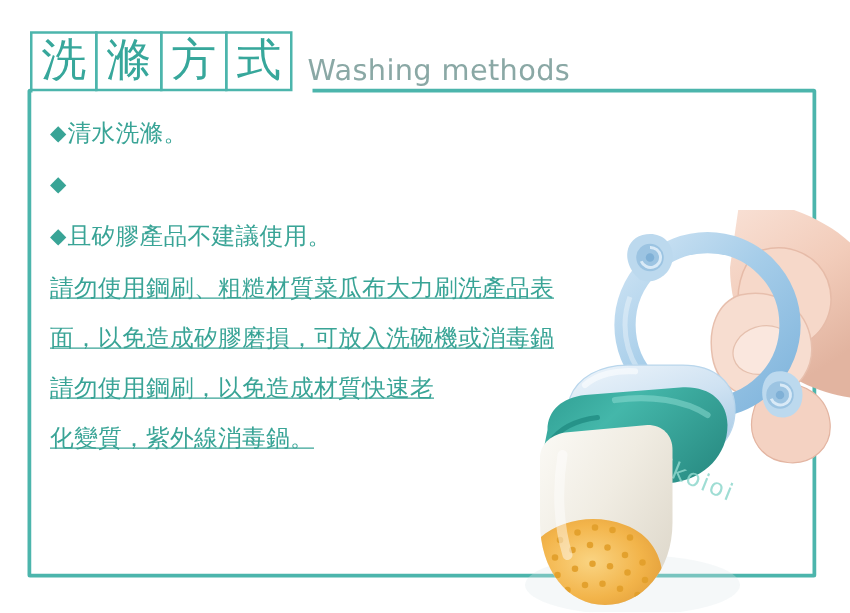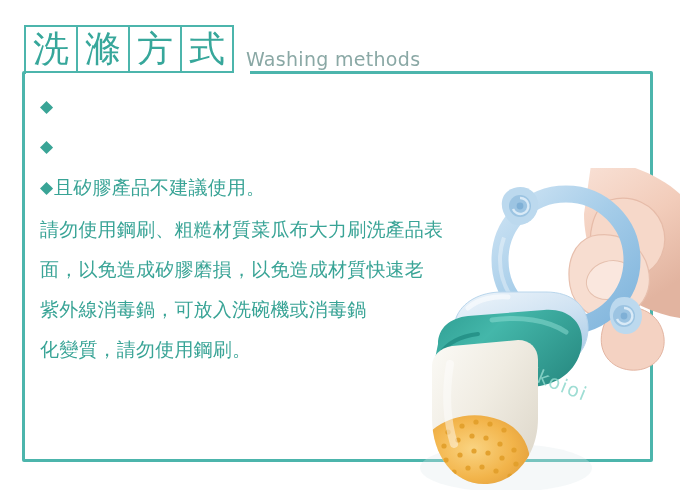--- a/index.html
+++ b/index.html
@@ -61,21 +61,21 @@
     line-height: 1;
     font-weight: 500;
     color: #37a79b;
     letter-spacing: 0;
   }
   .title-char + .title-char {
     margin-left: -2px;
   }
   .title-en {
     margin-left: 12px;
-    font-size: 19px;
+    font-size: 23px;
     color: #8aa8a5;
     letter-spacing: 0.3px;
     line-height: 1;
     padding-bottom: 4px;
     white-space: nowrap;
     font-weight: 400;
   }
 
   
   .body {
@@ -98,20 +98,21 @@
     margin-right: 1px;
     color: #39a496;
     line-height: 1;
   }
   .bullet-text {
     letter-spacing: 0.2px;
   }
   .para {
     margin-top: 16px;
     width: 425px;
+    text-decoration: underline;
   }
   .para-line {
     font-size: 19px;
     line-height: 1;
     margin-bottom: 21px;
     white-space: nowrap;
     letter-spacing: 0.2px;
   }
 
   
@@ -140,36 +141,37 @@
       <div class="title-char">方</div>
       <div class="title-char">式</div>
     </div>
     <div class="title-en">Washing methods</div>
   </div>
 
   <div class="body">
 
     <div class="bullet-line">
       <span class="bullet-mark">◆</span>
+      <span class="bullet-text">清水洗滌。</span>
     </div>
 
     <div class="bullet-line">
       <span class="bullet-mark">◆</span>
     </div>
 
     <div class="bullet-line">
       <span class="bullet-mark">◆</span>
       <span class="bullet-text">且矽膠產品不建議使用。</span>
     </div>
 
     <div class="para">
       <div class="para-line">請勿使用鋼刷、粗糙材質菜瓜布大力刷洗產品表</div>
-      <div class="para-line">面，以免造成矽膠磨損，以免造成材質快速老</div>
-      <div class="para-line">紫外線消毒鍋，可放入洗碗機或消毒鍋</div>
-      <div class="para-line">化變質，請勿使用鋼刷。</div>
+      <div class="para-line">面，以免造成矽膠磨損，可放入洗碗機或消毒鍋</div>
+      <div class="para-line">請勿使用鋼刷，以免造成材質快速老</div>
+      <div class="para-line">化變質，紫外線消毒鍋。</div>
     </div>
 
   </div>
 
   <div class="product">
     <svg width="284" height="322" viewBox="0 0 284 322" xmlns="http://www.w3.org/2000/svg">
       <defs>
         <linearGradient id="ringGrad" x1="0" y1="0" x2="1" y2="1">
           <stop offset="0%" stop-color="#cfe4f4"></stop>
           <stop offset="45%" stop-color="#a6cde9"></stop>

